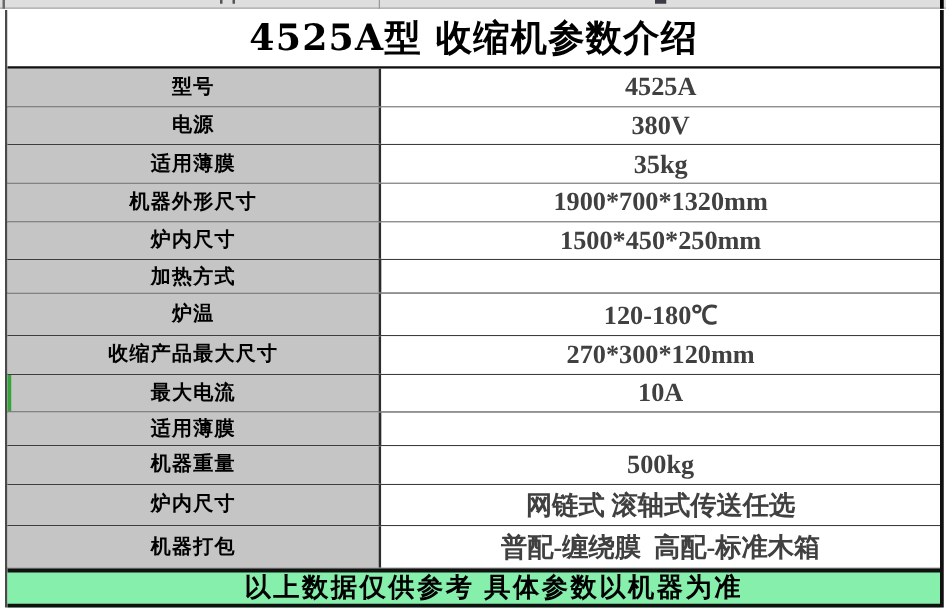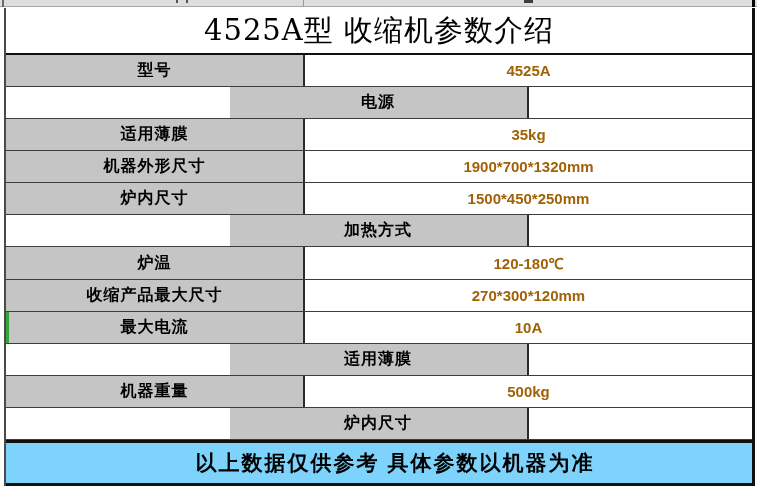--- a/index.html
+++ b/index.html
@@ -38,34 +38,33 @@
   }
 
   .title-row {
     height:47px; flex:none;
     display:flex; align-items:center; justify-content:center;
     background:#ffffff;
     border-bottom:2px solid #101010;
   }
   .title-text {
     font-family:"DejaVu Serif", serif;
-    font-weight:normal;
+    font-weight:bold;
     font-size:29px;
     color:#000;
     letter-spacing:1px;
     white-space:pre;
   }
 
   .row {
     flex:1 1 auto;
     display:flex;
     border-bottom:1px solid #3d3d3d;
     position:relative;
     min-height:0;
-    justify-content:center;
   }
   .row:last-of-type { border-bottom:none; }
 
   .label-cell {
     width:299px; flex:none;
     background:#c5c5c5;
     border-right:2px solid #2b2b2b;
     display:flex; align-items:center; justify-content:center;
   }
   .label-text {
@@ -73,43 +72,43 @@
     letter-spacing:1px; white-space:pre;
   }
 
   .value-cell {
     flex:1 1 auto;
     position:relative;
     display:flex; align-items:center; justify-content:center;
     background:#ffffff;
   }
   .value-text {
-    font-family:Liberation Sans, sans-serif;
-    font-size:15px; font-weight:bold; color:#a16207;
+    font-family:Liberation Serif, serif;
+    font-size:21px; font-weight:bold; color:#404040;
     white-space:pre;
   }
 
   
   .green-edge {
     position:absolute; left:0; top:0; bottom:0;
     width:3px; background:#35a53a;
     z-index:2;
   }
   
   .green-flag {
     position:absolute; left:0; top:0;
     width:0; height:0;
     border-top:7px solid #35a53a;
     border-right:7px solid transparent;
     z-index:2;
   }
 
   .footer-row {
-    flex:none; height:46px;
-    background:#7dd3fc;
+    flex:none; height:31px;
+    background:#86efac;
     border-top:3px solid #101010;
     border-bottom:3px solid #101010;
     display:flex; align-items:center; justify-content:center;padding-left:32px;
   }
   .footer-text {
     font-size:21px; font-weight:bold; color:#000;
     letter-spacing:2px; white-space:pre;
   }
 </style>
 </head>
@@ -138,20 +137,23 @@
         </div>
       <div class="value-cell">
           <span class="value-text">4525A</span>
         </div>
     </div>
 
     <div class="row">
       <div class="label-cell">
           <span class="label-text">电源</span>
         </div>
+      <div class="value-cell">
+          <span class="value-text">380V</span>
+        </div>
     </div>
 
 
     <div class="row">
       <div class="label-cell">
           <span class="label-text">适用薄膜</span>
         </div>
       <div class="value-cell">
           <span class="value-text">35kg</span>
         </div>
@@ -221,21 +223,32 @@
         </div>
       <div class="value-cell">
           <span class="value-text">500kg</span>
         </div>
     </div>
 
     <div class="row">
       <div class="label-cell">
           <span class="label-text">炉内尺寸</span>
         </div>
-    </div>
-
+      <div class="value-cell">
+          <span class="value-text">网链式 滚轴式传送任选</span>
+        </div>
+    </div>
+
+    <div class="row">
+      <div class="label-cell">
+          <span class="label-text">机器打包</span>
+        </div>
+      <div class="value-cell">
+          <span class="value-text">普配-缠绕膜  高配-标准木箱</span>
+        </div>
+    </div>
 
     <div class="footer-row">
       <span class="footer-text">以上数据仅供参考 具体参数以机器为准</span>
     </div>
 
   </div>
 </div>
 
 </body></html>

